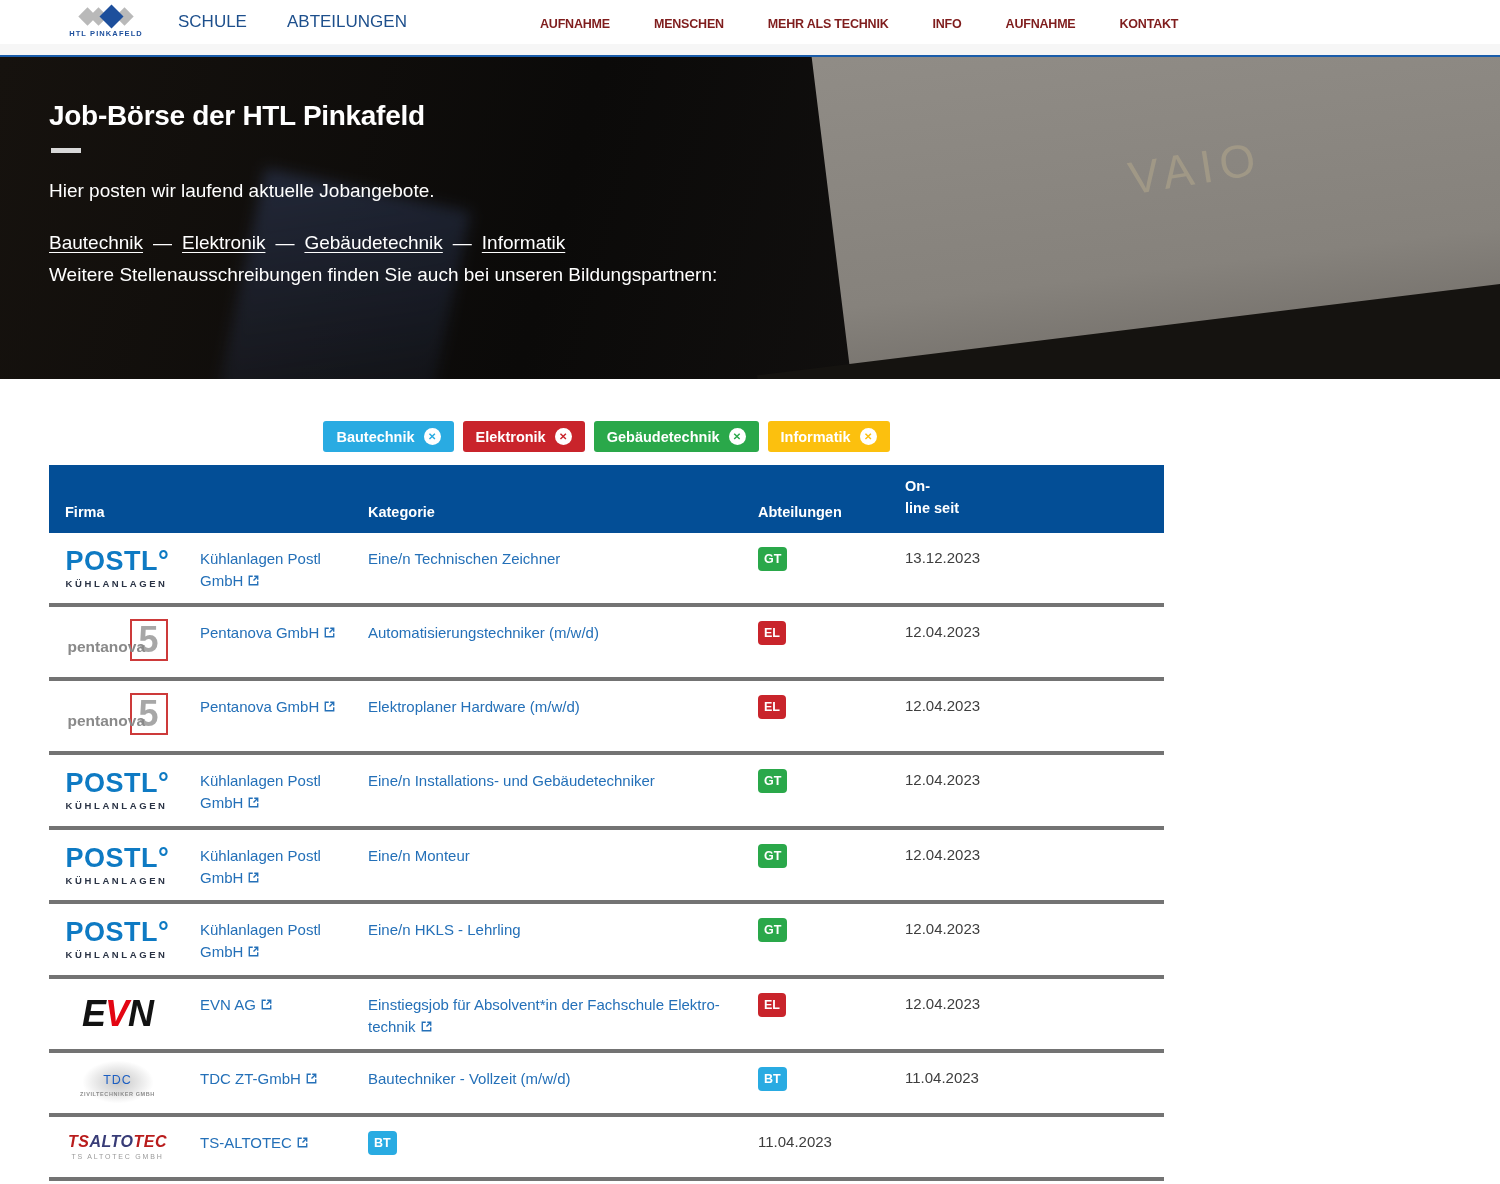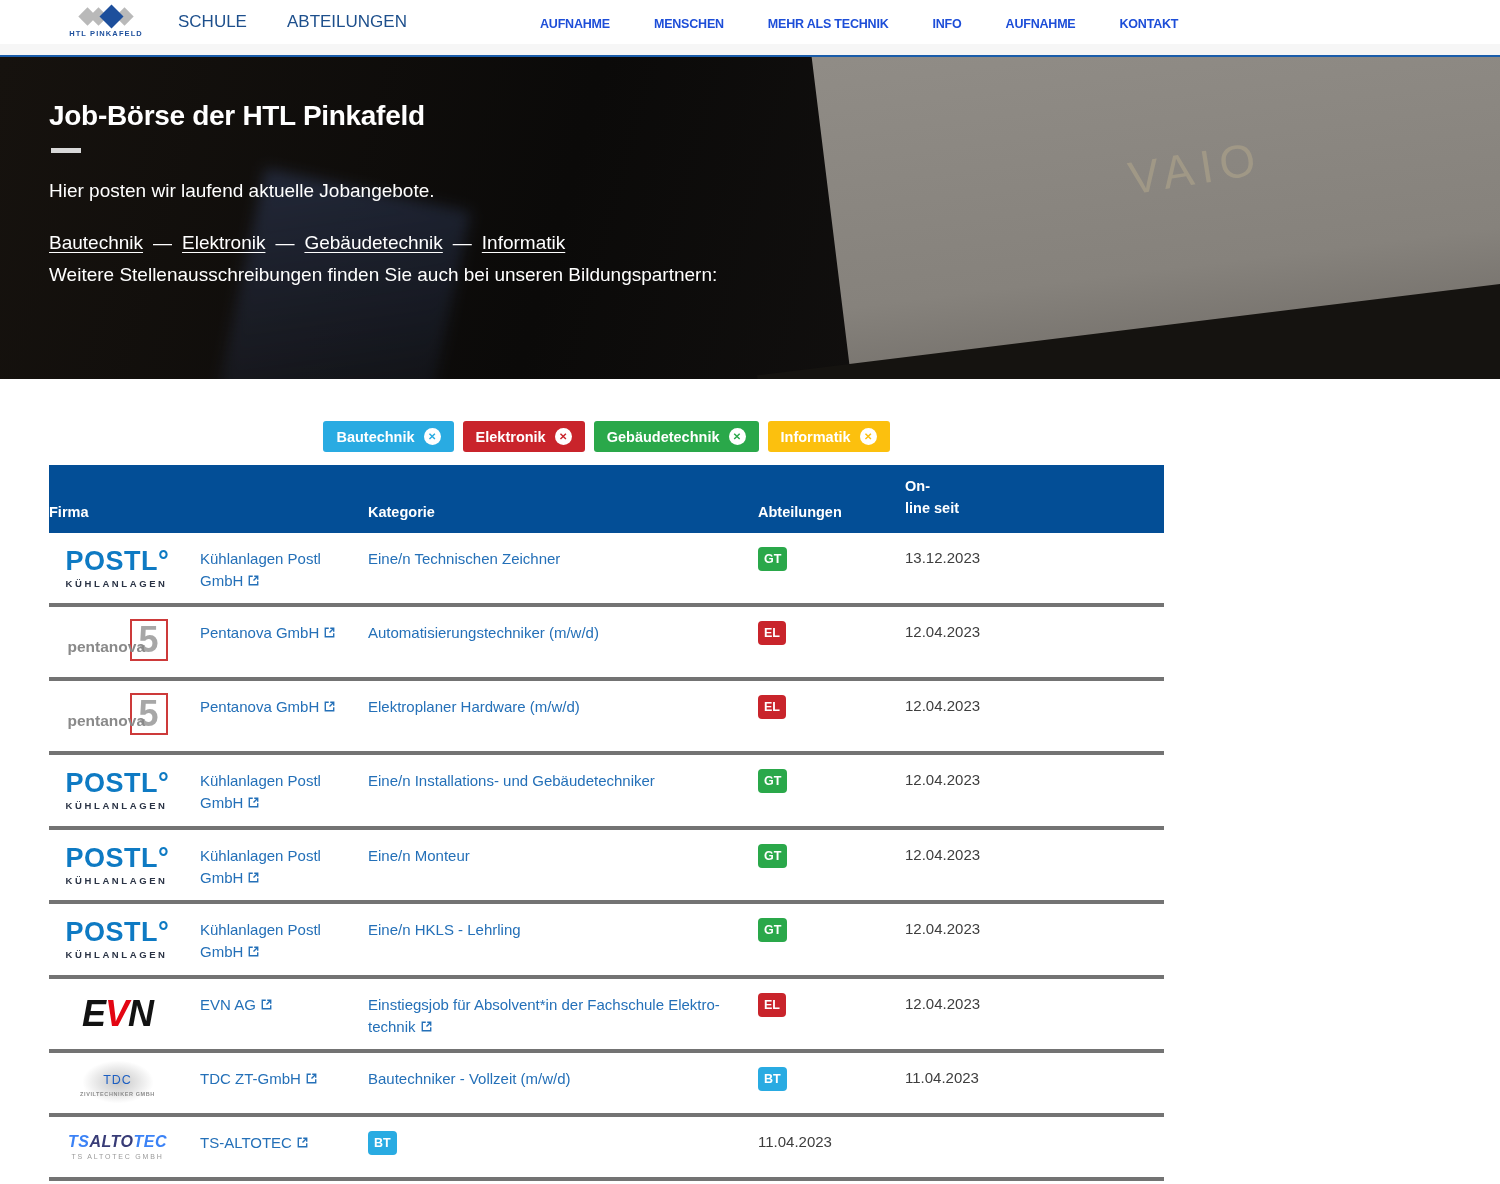--- a/index.html
+++ b/index.html
@@ -8,21 +8,21 @@
   
   .topnav { height:44px; display:flex; align-items:center; position:relative; background:#fff; }
   .brand { margin-left:60px; width:92px; display:flex; flex-direction:column; align-items:center; cursor:pointer; }
   .diamonds { display:flex; align-items:center; height:20px; }
   .diamond { width:13px; height:13px; background:#b9b9b9; transform:rotate(45deg); margin:0 -1px; }
   .diamond.blue { width:17px; height:17px; background:#1d4f9c; z-index:1; }
   .brand-text { font-size:7.5px; font-weight:700; color:#1d4f9c; letter-spacing:1.1px; margin-top:3px; white-space:nowrap; }
   .nav-primary { display:flex; gap:40px; margin-left:26px; font-size:17px; color:#1d4f8c; }
   .nav-primary a { color:#1d4f8c; text-decoration:none; }
   .nav-secondary { position:absolute; left:540px; top:17px; display:flex; gap:44px; font-size:12.5px; font-weight:700; color:#1d4f8c; letter-spacing:-0.2px; }
-  .nav-secondary a { color:#1d4ed8; text-decoration:none; white-space:nowrap; }
+  .nav-secondary a { color:#7f1d1d; text-decoration:none; white-space:nowrap; }
   .substrip { height:13px; background:#f6f6f6; border-bottom:2px solid #1a5dab; }
 
   
   .hero { position:relative; height:322px; overflow:hidden; color:#fff;
           background:linear-gradient(105deg,#16120e 0%,#0b0a09 38%,#131110 68%,#0c0b0a 100%); }
   .laptop { position:absolute; right:-130px; top:-70px; width:800px; height:390px; border-radius:8px;
             background:linear-gradient(180deg,#918d87 0%,#86827c 70%,#6f6b66 100%); transform:rotate(-7deg); }
   .laptop-brand { position:absolute; left:300px; top:150px; font-size:46px; letter-spacing:7px; color:#a59c88;
                   transform:rotate(-2deg); opacity:.85; }
   .laptop-edge { position:absolute; right:-80px; bottom:-46px; width:820px; height:100px; background:#151310; transform:rotate(-7deg); }
@@ -40,21 +40,21 @@
   main { padding-top:42px; }
   .container { width:1115px; margin-left:49px; }
   .filters { display:flex; justify-content:center; gap:9px; margin-bottom:13px; }
   .tag { display:inline-flex; align-items:center; gap:9px; color:#fff; font-weight:700; font-size:14.5px;
          padding:7px 13px; border-radius:3px; cursor:pointer; }
   .xc { width:17px; height:17px; border-radius:50%; background:#fff; display:flex; align-items:center;
         justify-content:center; font-size:10px; font-weight:900; cursor:pointer; }
 
   .tgrid { display:grid; grid-template-columns:151px 168px 390px 147px 107px 1fr; }
   .thead { color:#fff; font-weight:700; font-size:14.5px; min-height:57px; padding:10px 0 13px; align-items:end; }
-  .th-firma { grid-column:1 / 3; }
+  .th-firma { grid-column:1 / 3; padding-left:16px; }
   .th-online { white-space:pre-line; line-height:1.55; }
 
   .trow { padding:12px 0; min-height:64px; border-bottom:4px solid #737373; align-items:start; }
   .c-logo { align-self:center; display:flex; align-items:center; justify-content:center; padding-right:14px; }
   .c-firma, .c-kat { font-size:15px; line-height:1.45; padding-top:3px; }
   .lnk { color:#2470b8; text-decoration:none; cursor:pointer; }
   .c-firma .lnk { display:inline-block; max-width:142px; }
   .txt { white-space:pre-line; }
   .ext { margin-left:5px; }
   .c-abt { padding-top:2px; }
@@ -74,21 +74,21 @@
   .penta-name { position:relative; z-index:1; font-weight:700; font-size:15.5px; color:#8a8a8a; margin-bottom:9px; }
   .lg-evn { font-size:36px; font-weight:900; font-style:italic; letter-spacing:-1px; line-height:1; }
   .evn-e, .evn-n { color:#121212; } .evn-v { color:#e30613; }
   .lg-tdc { position:relative; width:90px; text-align:center; }
   .tdc-blob { position:absolute; left:10px; top:-9px; width:70px; height:42px;
               background:radial-gradient(ellipse at center,#c6c6c6 0%,rgba(215,215,215,.55) 45%,rgba(255,255,255,0) 72%); }
   .tdc-name { position:relative; color:#1d5fc2; font-weight:400; font-size:12.5px; letter-spacing:1px; padding-top:3px; }
   .tdc-sub { position:relative; color:#8c8c8c; font-weight:700; font-size:5.5px; letter-spacing:.6px; margin-top:4px; }
   .lg-tsa { text-align:center; }
   .tsa-line { font-size:16px; font-weight:900; font-style:italic; letter-spacing:.5px; line-height:1; }
-  .tsa-ts, .tsa-tec { color:#3b82f6; } .tsa-alto { color:#383c77; }
+  .tsa-ts, .tsa-tec { color:#b91c1c; } .tsa-alto { color:#383c77; }
   .tsa-sub { font-size:7px; color:#9a9a9a; letter-spacing:1.8px; margin-top:3px; }
   .lg-list { font-size:44px; font-weight:900; font-style:italic; color:#332a7e; letter-spacing:-2px; line-height:.9; }
 </style>
 </head>
 <body>
 
 <header class="topnav">
   <div class="brand">
     <div class="diamonds">
       <span class="diamond"></span>

